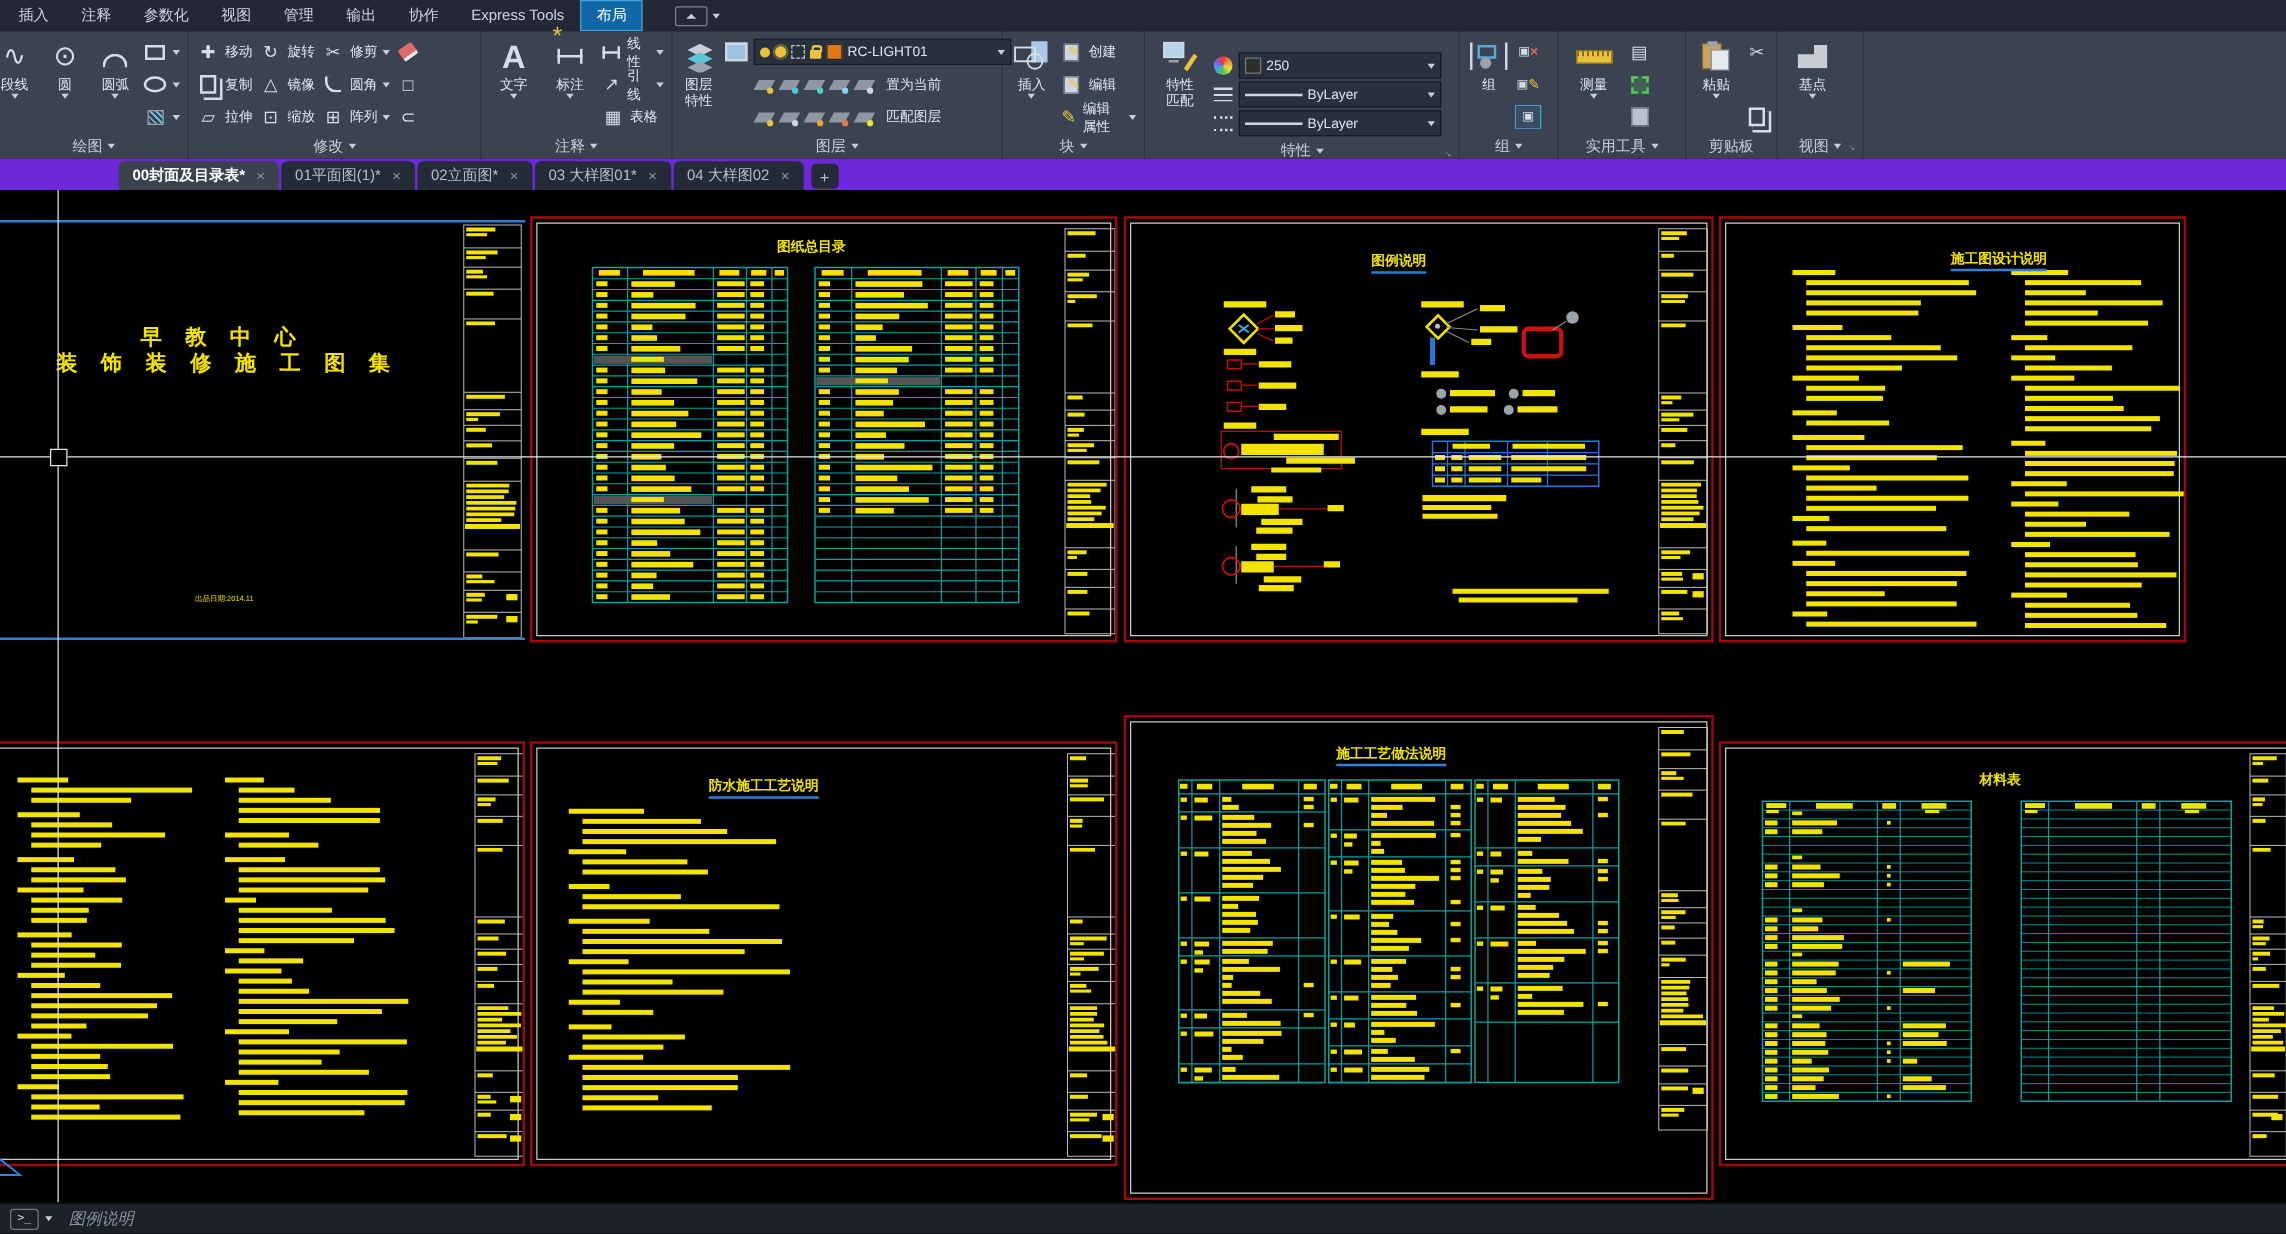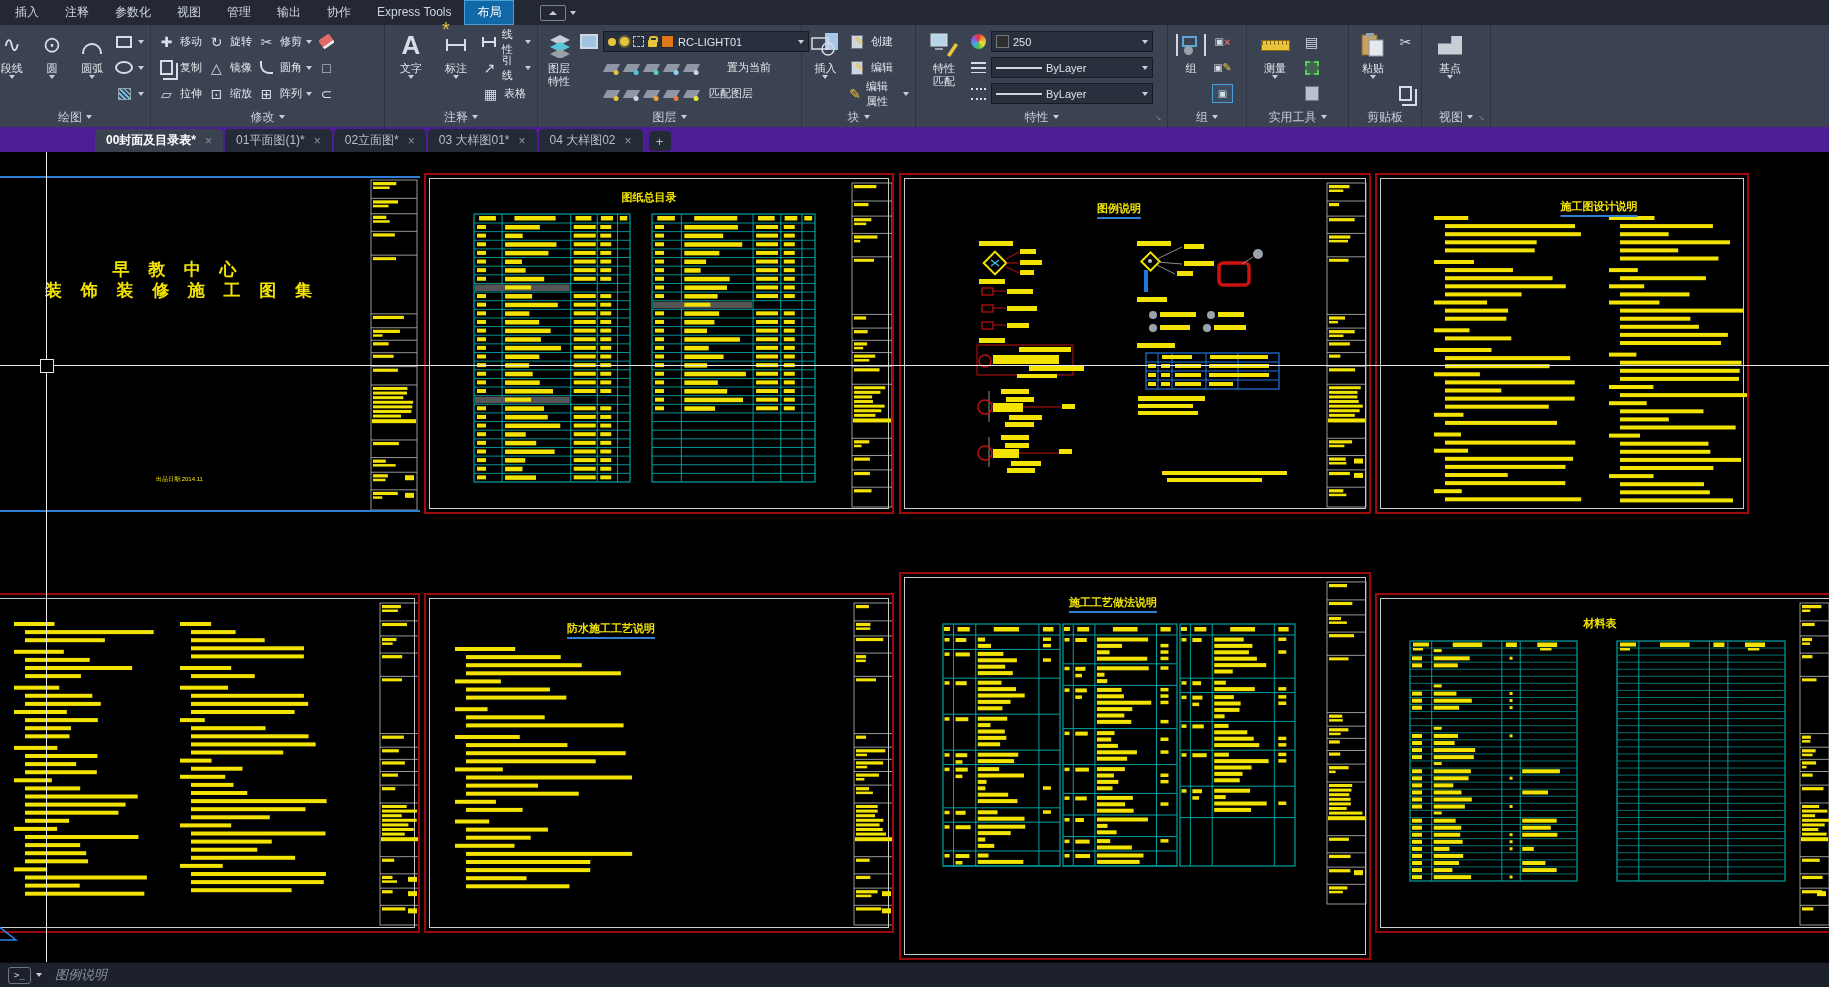--- a/index.html
+++ b/index.html
@@ -62,25 +62,25 @@
   .i-copy{width:9px;height:11px;border:2px solid #d7dde6;box-shadow:3px 3px 0 0 #3b4251,4px 4px 0 1px #d7dde6;}
   .i-group{position:relative;width:26px;height:22px;border-left:2px solid #cfd6e0;border-right:2px solid #cfd6e0;}
   .i-group::before{content:"";position:absolute;left:4px;top:2px;width:11px;height:7px;border:2px solid #5aa7d8;}
   .i-group::after{content:"";position:absolute;left:6px;bottom:1px;width:9px;height:9px;border-radius:50%;background:#9aa2ac;}
   .selframe{box-shadow:0 0 0 1px #4a9fd8;background:rgba(74,159,216,.12);}
   .combo{display:flex;align-items:center;gap:4px;background:#29303d;border:1px solid #171c24;height:19px;padding:0 4px;font-size:11px;color:#dfe5ec;}
   .combo .cfill{flex:1;}
   .combo .linegfx{width:46px;height:2px;background:#cfd6e0;}
   .layercol{display:flex;flex-direction:column;justify-content:space-between;padding:2px 0;}
   .lrow{height:23px;display:flex;align-items:center;gap:3px;}
-  .propcol{display:flex;flex-direction:column;justify-content:space-between;padding:2px 0;}
+  .propcol{display:flex;flex-direction:column;justify-content:space-between;padding:2px 0;margin-top:11px;}
   .prow{height:23px;display:flex;align-items:center;gap:5px;}
   .rfill{flex:1;}
   
-  #tabbar{height:25px;background:#4c1d95;display:flex;align-items:flex-end;padding-left:95px;}
+  #tabbar{height:25px;background:#6d28d9;display:flex;align-items:flex-end;padding-left:95px;}
   .tab{height:23px;display:flex;align-items:center;gap:9px;padding:0 11px;background:#242b37;color:#b7bfcb;font-size:12px;border-radius:5px 5px 0 0;margin-right:2px;cursor:default;}
   .tab.active{background:#3a4250;color:#fff;font-weight:bold;}
   .tab-close{color:#8d96a3;font-size:12px;font-weight:normal;}
   .tab-add{width:22px;height:20px;margin:0 0 1px 4px;background:#242b37;border-radius:4px;display:flex;align-items:center;justify-content:center;color:#b7bfcb;font-size:13px;}
   
   #canvas{position:relative;width:1829px;height:810px;background:#000;overflow:hidden;}
   .sheet{position:absolute;background:#000;border:2px solid #9c0a0a;box-sizing:border-box;overflow:hidden;}
   .sheet-inner{position:absolute;inset:3px;border:1px solid #c9cdc9;pointer-events:none;}
   .sheet-art{position:absolute;left:0;top:0;}
   .sheet-title{position:absolute;color:#f2e400;font-size:11px;font-weight:bold;transform:translateX(-50%);white-space:nowrap;z-index:3;}
@@ -325,21 +325,21 @@
               <span class="cfill">RC-LIGHT01</span>
               <span class="caret"></span>
             </div>
           </div>
           <div class="lrow">
             <span class="i-ltool" style="--d:#e8c33c;"></span>
             <span class="i-ltool" style="--d:#52c6da;"></span>
             <span class="i-ltool" style="--d:#52d0c0;"></span>
             <span class="i-ltool" style="--d:#8ad4f0;"></span>
             <span class="i-ltool" style="--d:#cfd6e0;"></span>
-            <span style="margin-left:24px;">置为当前</span>
+            <span style="margin-left:6px;">置为当前</span>
           </div>
           <div class="lrow">
             <span class="i-ltool" style="--d:#e8c33c;"></span>
             <span class="i-ltool" style="--d:#cfd6e0;"></span>
             <span class="i-ltool" style="--d:#e8a23c;"></span>
             <span class="i-ltool" style="--d:#e87848;"></span>
             <span class="i-ltool" style="--d:#e8e33c;"></span>
             <span style="margin-left:6px;">匹配图层</span>
           </div>
         </div>

